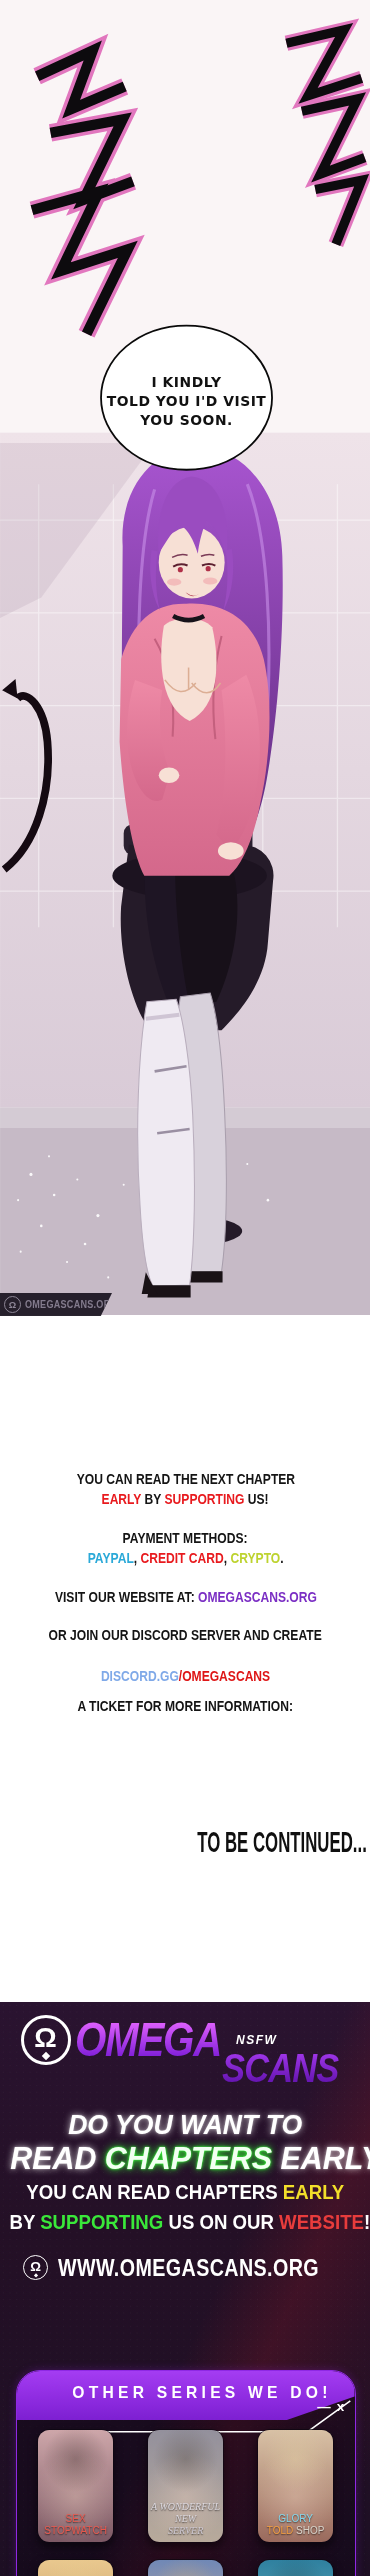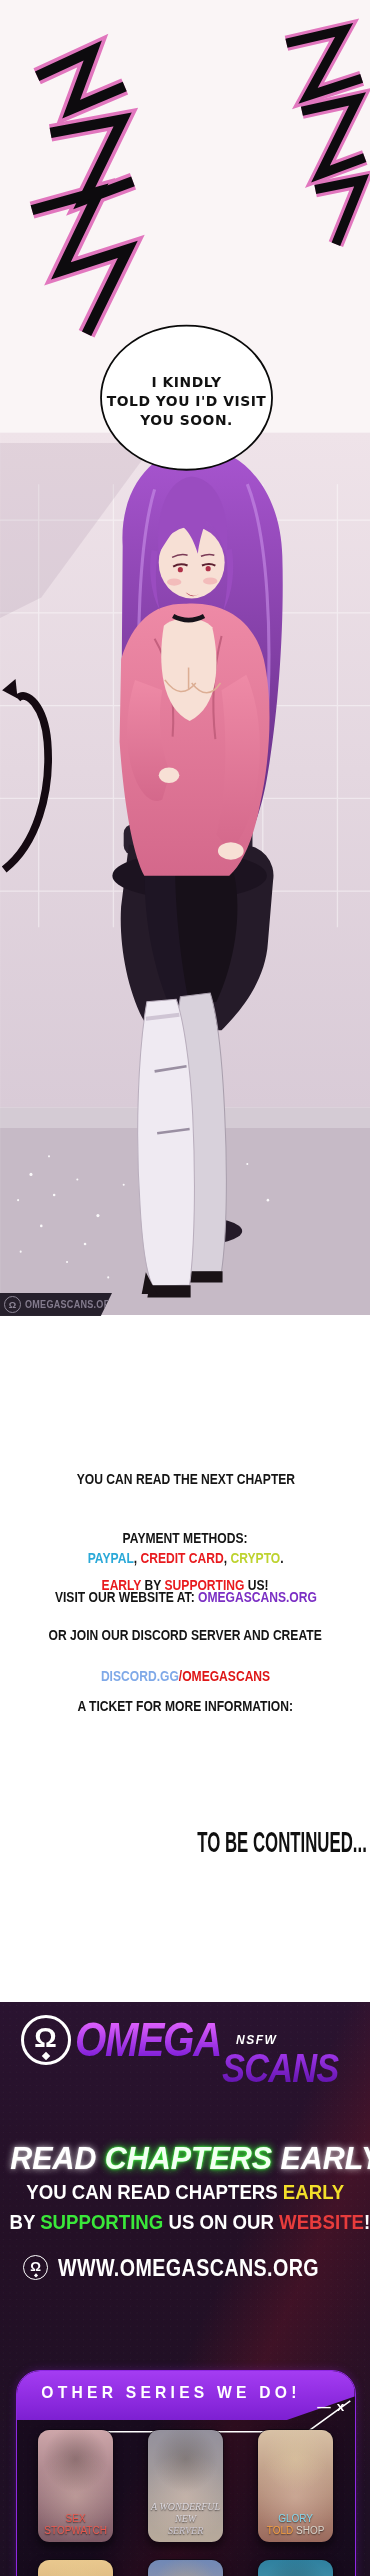--- a/index.html
+++ b/index.html
@@ -62,21 +62,21 @@
   .www-text{position:absolute;left:58px;top:252px;font-size:24px;font-weight:bold;color:#fff;letter-spacing:0.5px;
       transform:scaleX(.82);transform-origin:left top;white-space:nowrap;}
 
   
   .series-panel{position:absolute;left:15.5px;top:368px;width:338px;height:724px;border:1.5px solid #8f28e4;
       border-radius:24px;background:rgba(10,2,14,.32);overflow:hidden;box-shadow:0 0 8.2px rgba(130,30,200,.35);}
   .series-header{position:absolute;left:0;top:0;width:100%;height:49px;
       background:linear-gradient(180deg,#a43cf2,#7d1fd2);
       clip-path:polygon(0 0,100% 0,100% 52%,80% 100%,0 100%);}
   .series-title{position:absolute;left:0;top:12.4px;width:309px;text-align:center;color:#fff;font-weight:bold;
-      font-size:17px;letter-spacing:4.6px;white-space:nowrap;}
+      font-size:17px;letter-spacing:4.6px;white-space:nowrap;padding-left:31px;}
   .series-title .cond{transform:scaleX(.92);}
   .series-accents{position:absolute;left:0;top:0;pointer-events:none;}
   .series-controls{position:absolute;top:28px;right:10.3px;color:#fff;font-size:13.4px;font-weight:bold;letter-spacing:0;}
   .series-controls span{margin-left:6.2px;}
   .covers-grid{position:absolute;left:20.6px;top:58px;width:299px;display:grid;
       grid-template-columns:repeat(3,77px);grid-auto-rows:114px;column-gap:33px;row-gap:15.5px;}
   .cover{position:relative;border-radius:12.4px;overflow:hidden;border:1px solid rgba(10,5,14,.7);
       box-shadow:0 4.1px 8.2px rgba(0,0,0,.5);}
   .cover-art{position:absolute;inset:0;}
   .cover-title{position:absolute;left:2.1px;right:2.1px;bottom:5.2px;text-align:center;font-weight:normal;font-size:10px;
@@ -234,39 +234,40 @@
 
     <div class="watermark">
       <span class="wm-circle">
           <span>Ω</span>
         </span>
       <span class="wm-text">OMEGASCANS.ORG</span>
     </div>
   </div>
 
   <div class="sup" style="top:1470px"><span class="cond">YOU CAN READ THE NEXT CHAPTER</span></div>
-  <div class="sup" style="top:1576px"><span class="cond"><span class="red">EARLY</span><span> BY </span><span class="red">SUPPORTING</span><span> US!</span></span></div>
+  <div class="sup" style="top:1490px"><span class="cond"><span class="red">EARLY</span><span> BY </span><span class="red">SUPPORTING</span><span> US!</span></span></div>
   <div class="sup" style="top:1529px"><span class="cond">PAYMENT METHODS:</span></div>
   <div class="sup" style="top:1549px"><span class="cond"><span class="paypal">PAYPAL</span><span>, </span><span class="red">CREDIT CARD</span><span>, </span><span class="crypto">CRYPTO</span><span>.</span></span></div>
   <div class="sup" style="top:1588px"><span class="cond"><span>VISIT OUR WEBSITE AT: </span><span class="purple">OMEGASCANS.ORG</span></span></div>
   <div class="sup" style="top:1626px"><span class="cond">OR JOIN OUR DISCORD SERVER AND CREATE</span></div>
   <div class="sup" style="top:1697px"><span class="cond">A TICKET FOR MORE INFORMATION:</span></div>
   <div class="sup" style="top:1667px"><span class="cond"><span class="dblue">DISCORD.GG</span><span class="dred">/</span><span class="dred">OMEGASCANS</span></span></div>
 
   <div class="tbc"><span class="cond">TO BE CONTINUED...</span></div>
 
   <div class="banner">
 
     <div class="brand-circle">
         <span class="omega">Ω</span>
       </div>
     <div class="brand-omega">OMEGA</div>
     <div class="brand-nsfw">NSFW</div>
     <div class="brand-scans">SCANS</div>
 
+    <div class="bh bh1"><span class="cond">DO YOU WANT TO</span></div>
     <div class="bh bh2"><span class="cond"><span>READ </span><span class="glow-green">CHAPTERS</span><span> EARLY?</span></span></div>
 
     <div class="bs bs1"><span class="cond"><span>YOU CAN READ CHAPTERS </span><span class="yellow">EARLY</span></span></div>
     <div class="bs bs2"><span class="cond"><span>BY </span><span class="green">SUPPORTING</span><span> US ON OUR </span><span class="brightred">WEBSITE</span><span>!</span></span></div>
 
     <div class="www-icon">
         <span class="omega">Ω</span>
       </div>
     <div class="www-text">WWW.OMEGASCANS.ORG</div>
 

